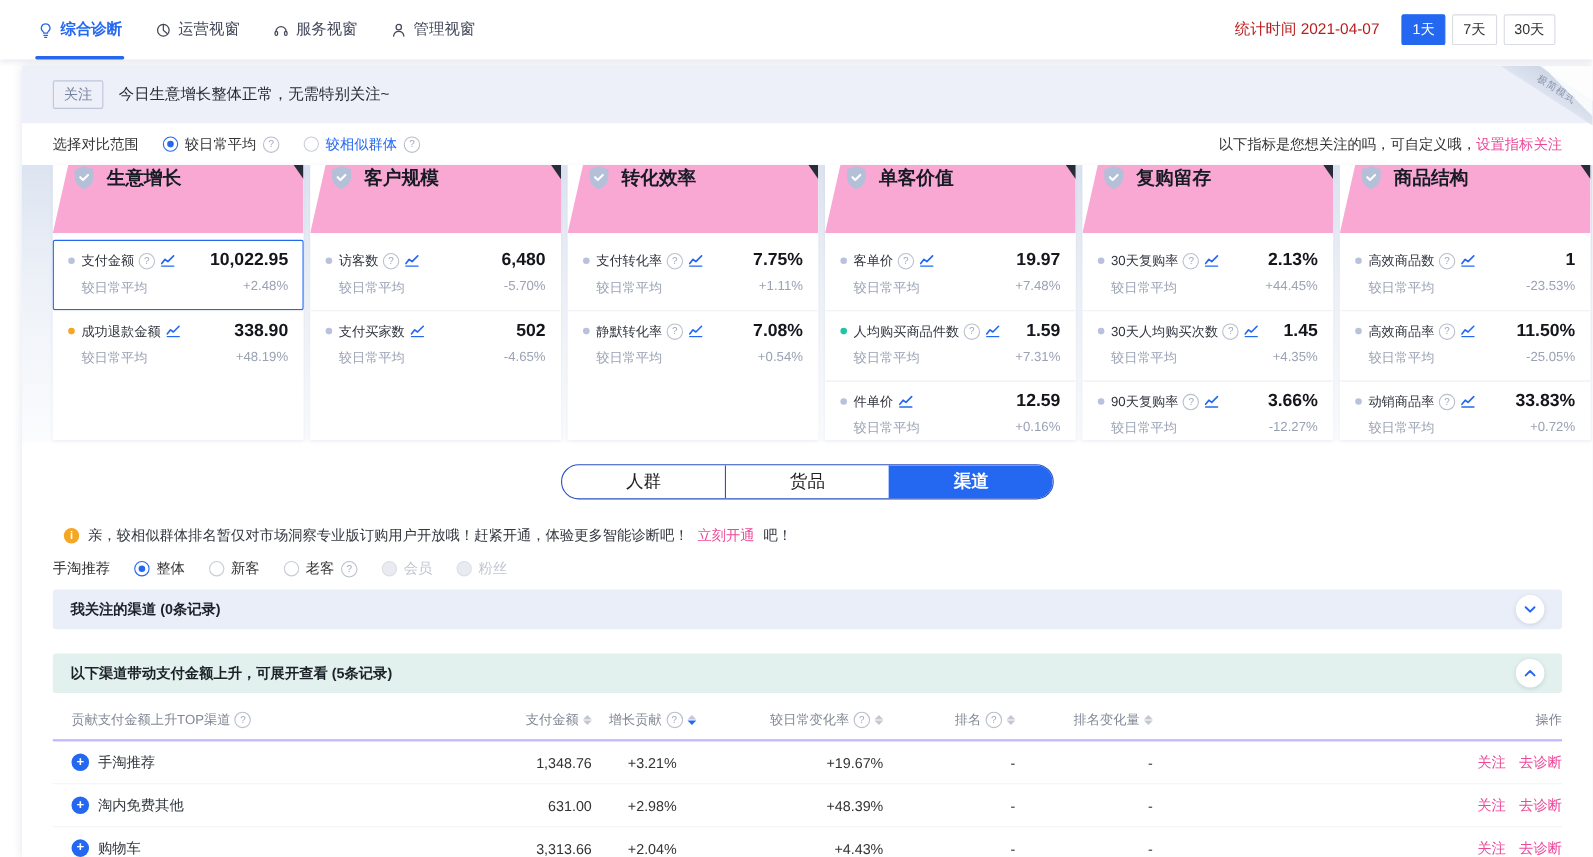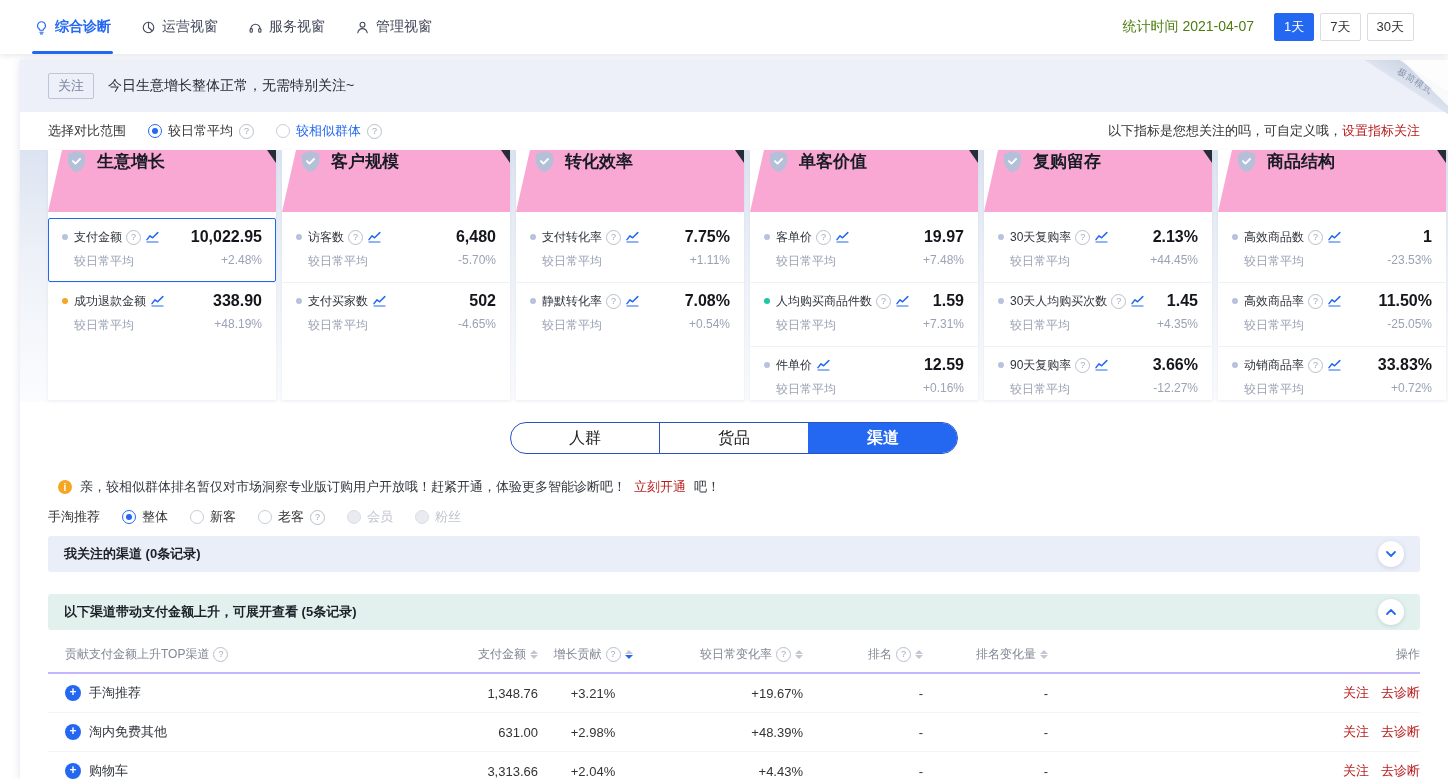--- a/index.html
+++ b/index.html
@@ -13,21 +13,21 @@
     position:absolute;top:0;left:0;width:1448px;height:54px;background:#fff;
     box-shadow:0 2px 5px rgba(30,50,90,.10);display:flex;align-items:center;
     justify-content:space-between;padding:0 34px;box-sizing:border-box;z-index:20;
   }
   .nav-left{display:flex;align-items:center;gap:30px;height:100%;}
   .nav-tab{display:flex;align-items:center;gap:6px;height:100%;font-size:14px;color:#43485a;cursor:pointer;position:relative;}
   .nav-tab svg{display:block;}
   .nav-tab.active{color:#2468f2;font-weight:700;}
   .nav-tab.active::after{content:'';position:absolute;left:-2px;right:-2px;bottom:0;height:3px;background:#2468f2;border-radius:2px;}
   .nav-right{display:flex;align-items:center;gap:6px;}
-  .stat-time{font-size:14px;color:#4d7c0f;margin-right:14px;}
+  .stat-time{font-size:14px;color:#b91c1c;margin-right:14px;}
   .range-btn{
     min-width:40px;height:28px;padding:0 9px;box-sizing:border-box;border:1px solid #d9dce3;
     background:#fff;color:#333;font-size:13px;display:flex;align-items:center;justify-content:center;
     border-radius:2px;cursor:pointer;
   }
   .range-btn.active{background:#2468f2;border-color:#2468f2;color:#fff;}
   
   .main{
     position:absolute;top:60px;left:20px;width:1428px;height:719px;background:#fff;
     box-shadow:0 1px 8px rgba(40,60,110,.14);overflow:hidden;
@@ -58,21 +58,21 @@
   .radio-opt.disabled .r-label{color:#c0c4cf;}
   .radio{width:14px;height:14px;border-radius:50%;border:1px solid #c8cdd8;background:#fff;box-sizing:border-box;position:relative;flex:none;}
   .radio.checked{border-color:#2468f2;}
   .radio.checked::after{content:'';position:absolute;left:3px;top:3px;width:6px;height:6px;border-radius:50%;background:#2468f2;}
   .radio.disabled{background:#e9ebf1;border-color:#dadfe8;}
   .help{
     width:13px;height:13px;border-radius:50%;border:1px solid #b9bfcc;color:#a2a9ba;font-size:9px;
     display:inline-flex;align-items:center;justify-content:center;flex:none;cursor:pointer;background:#fff;
   }
   .hint{color:#333;}
-  a.link{color:#b91c1c;text-decoration:none;cursor:pointer;}
+  a.link{color:#ec4899;text-decoration:none;cursor:pointer;}
   
   .cards-row{
     height:252px;position:relative;
     background:linear-gradient(180deg,#dde4f1 0%,#eef2f8 45%,#fbfcfe 100%);
   }
   .card{position:absolute;top:0;width:228px;height:250px;background:#fff;box-shadow:0 1px 4px rgba(50,70,120,.08);}
   .card-header{
     height:46px;background:#f9a8d4;display:flex;align-items:flex-start;gap:10px;padding:0 0 16px 18px;
     clip-path:polygon(14px 0,100% 0,100% 100%,0 100%);position:relative;
   }

